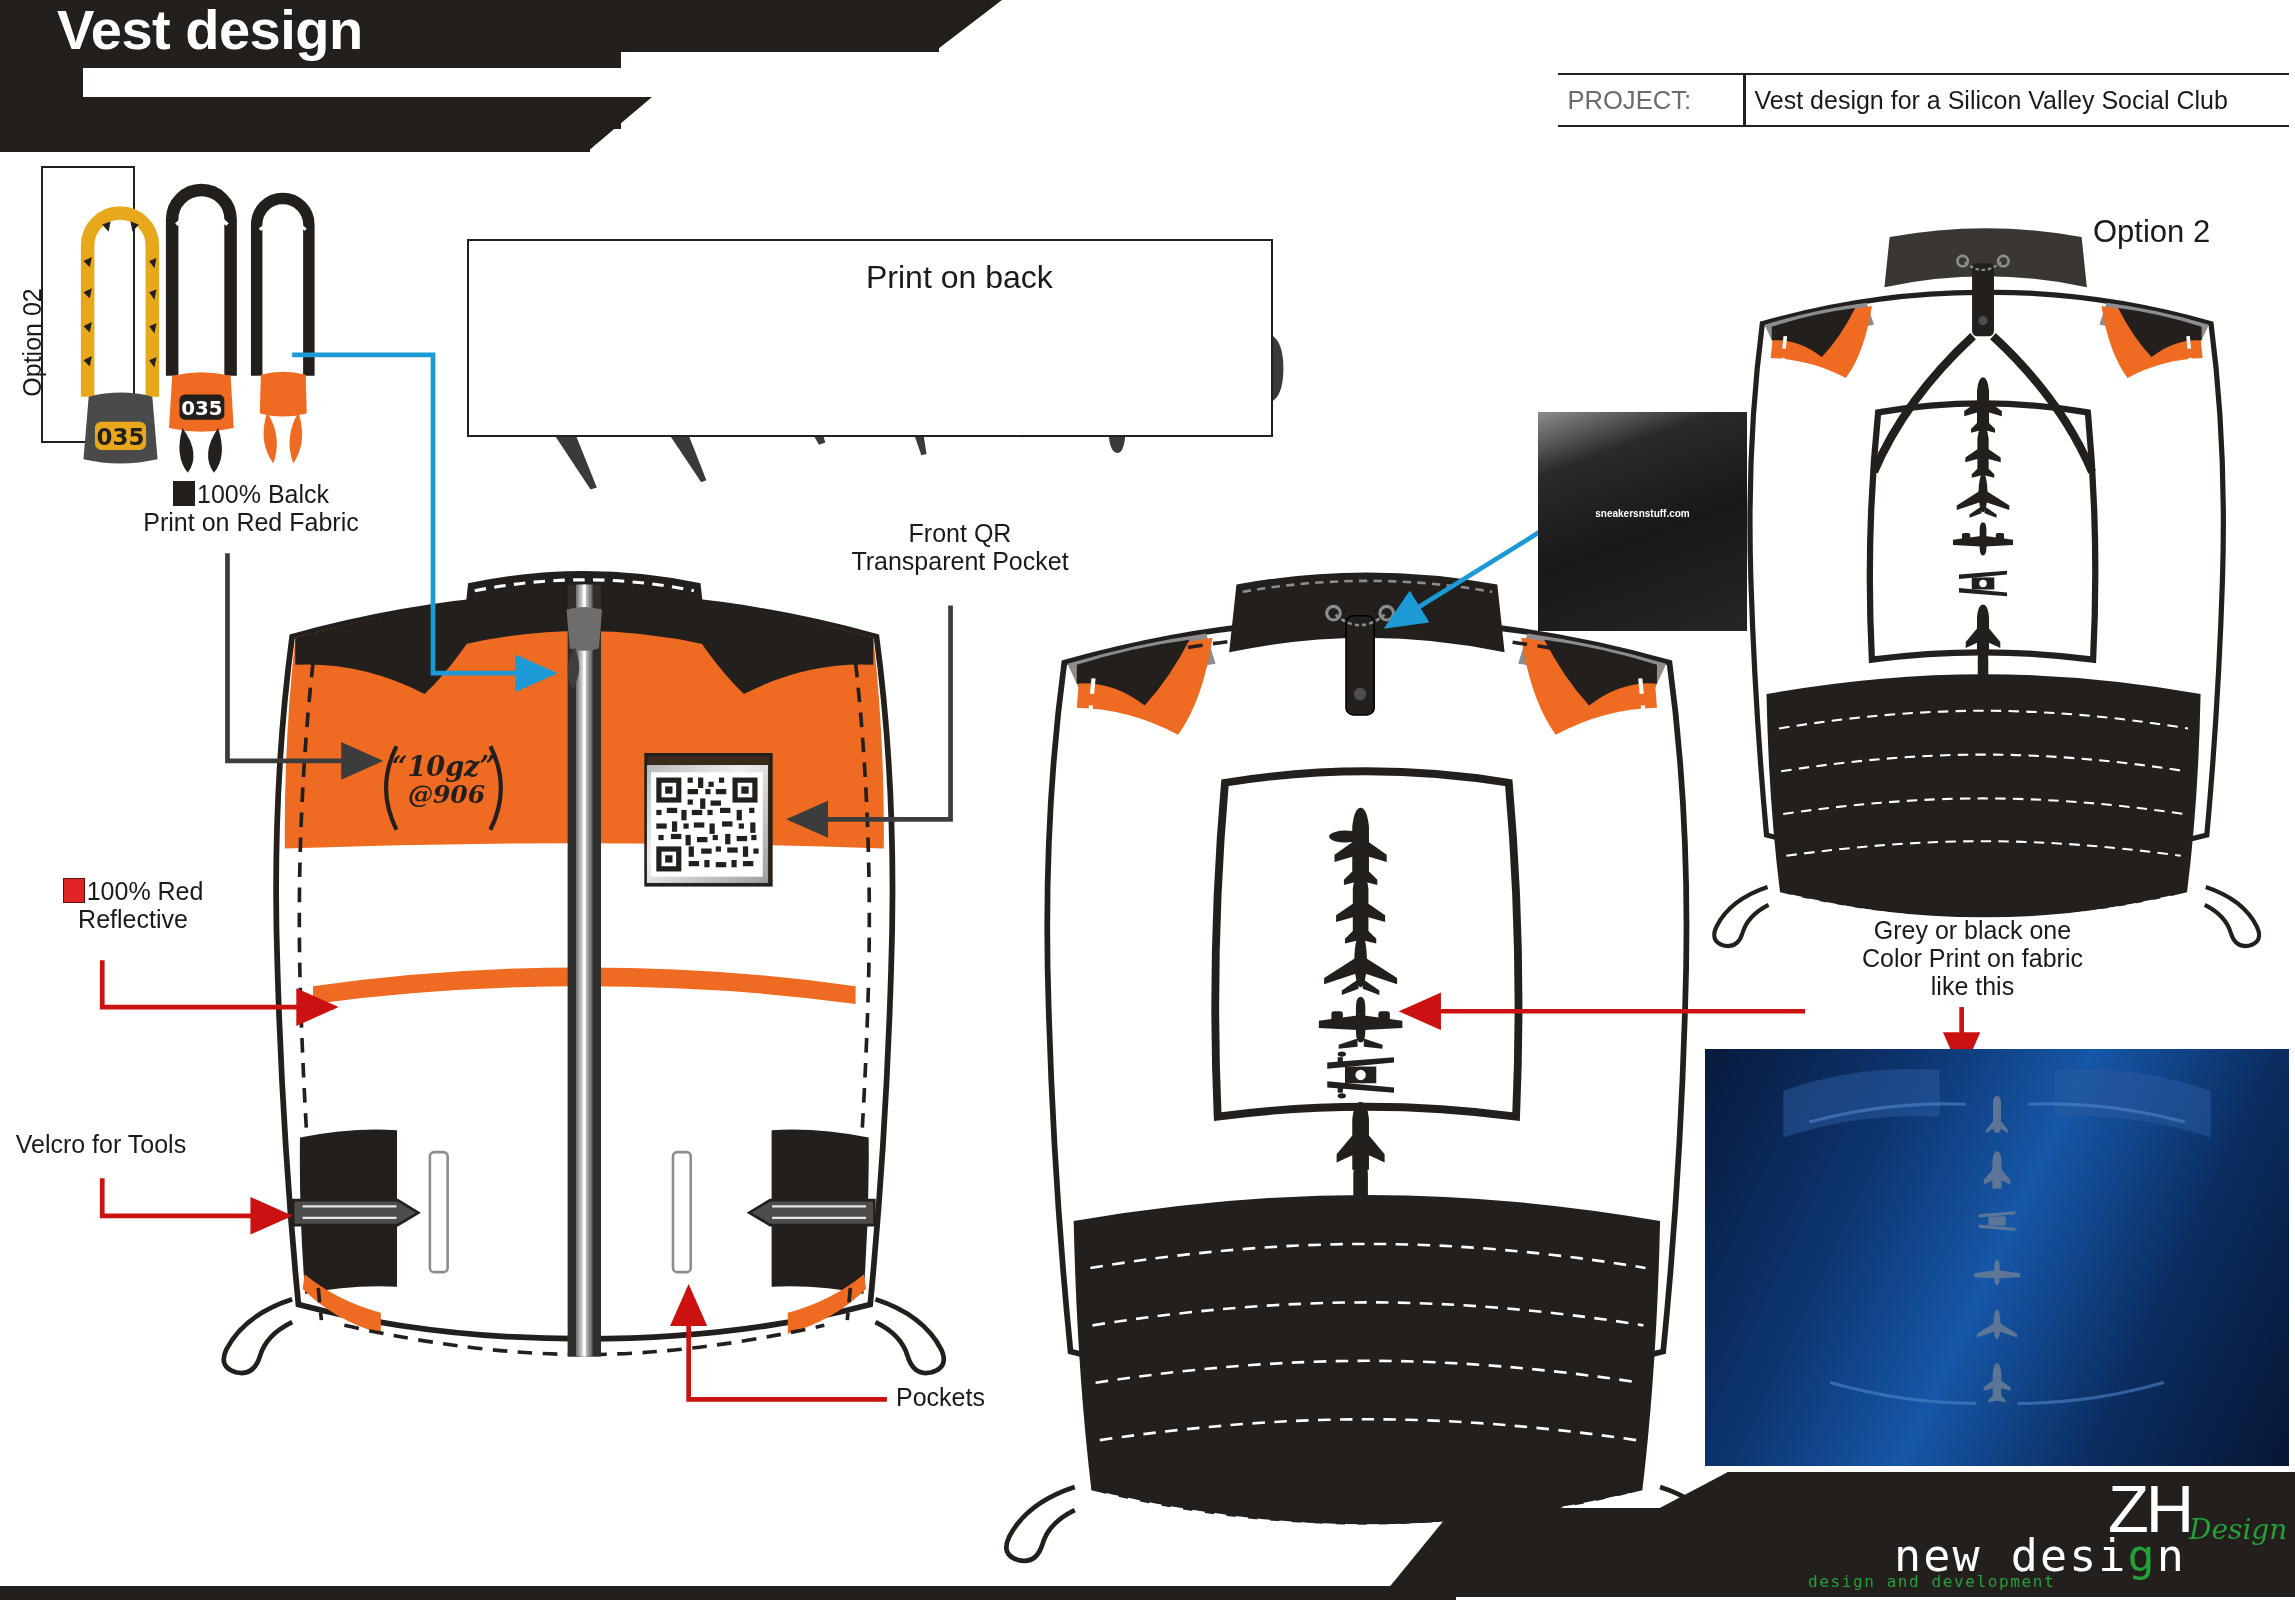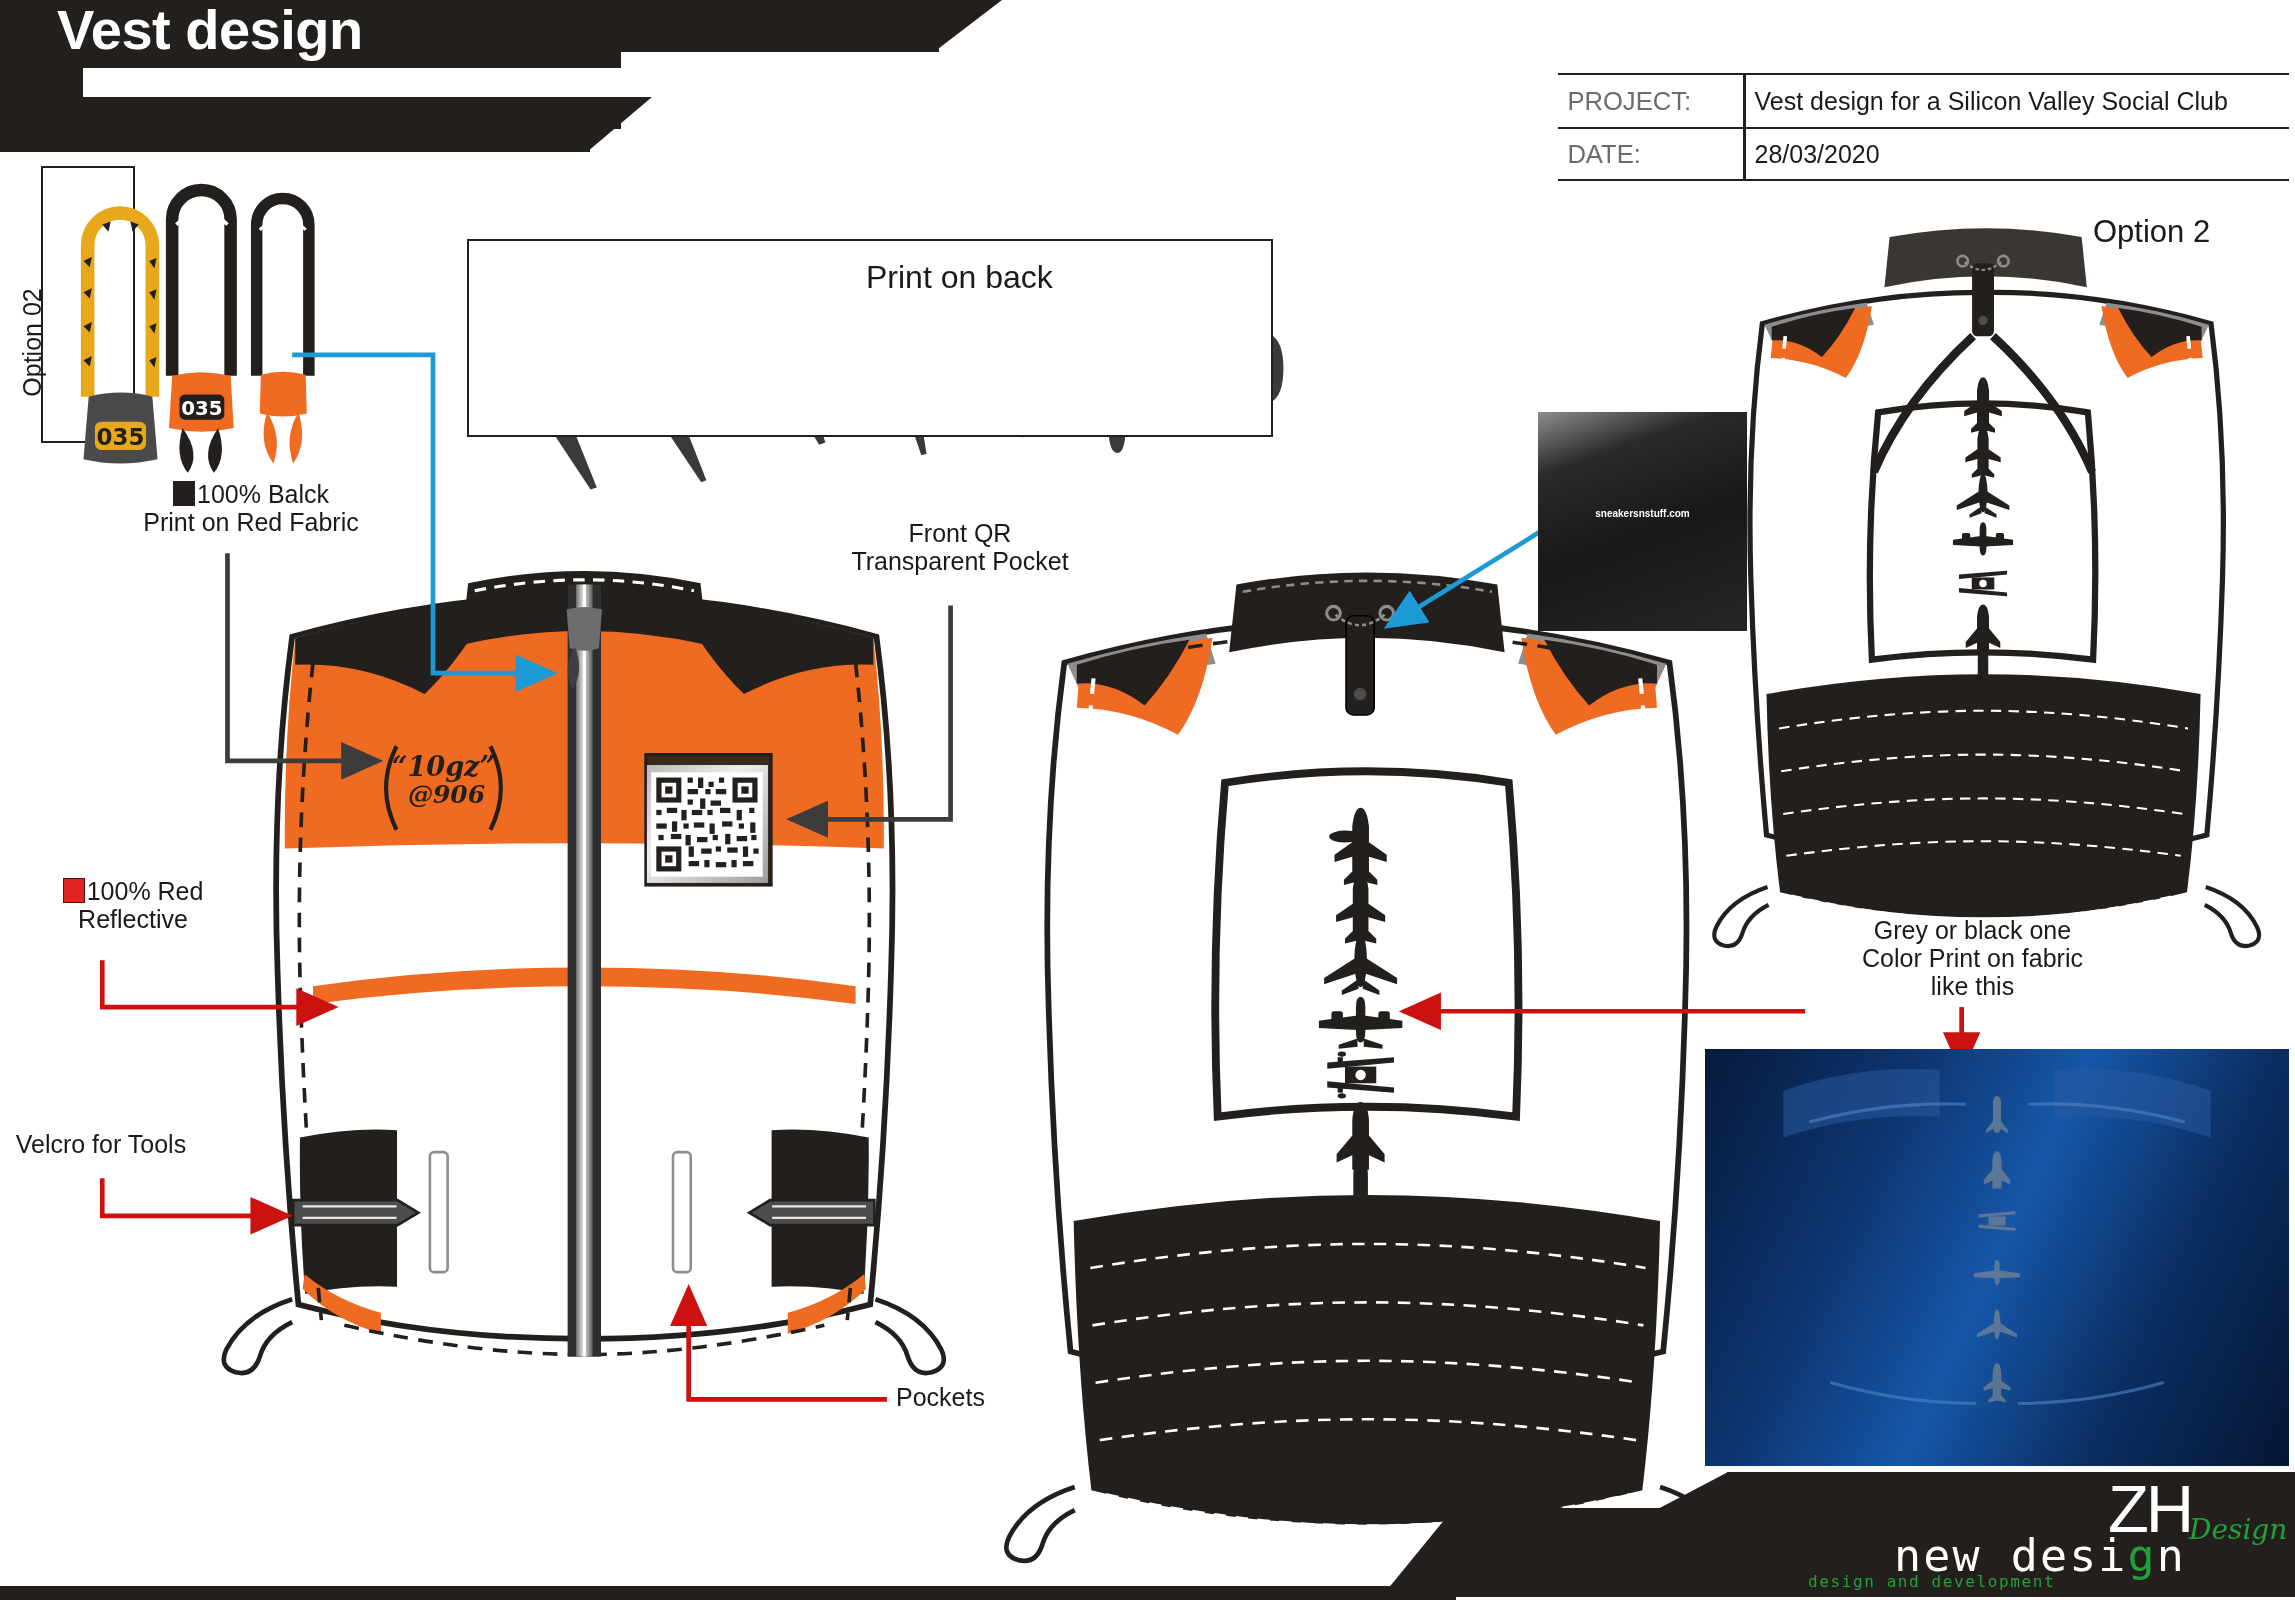--- a/index.html
+++ b/index.html
@@ -107,25 +107,20 @@
 <div class="abs" id="header-band3"></div>
 <div class="abs" id="header-tri-top"></div>
 <div class="abs" id="header-tri-bot"></div>
 <div class="abs" id="page-title">Vest design</div>
 
 <div class="abs" id="titleblock">
   <div class="tb-row">
     <span class="tb-key">PROJECT:</span>
     <span class="tb-div"></span>
     <span class="tb-val">Vest design for a Silicon Valley Social Club</span>
-  </div>
-  <div class="tb-row">
-    <span class="tb-key">DATE:</span>
-    <span class="tb-div"></span>
-    <span class="tb-val">28/03/2020</span>
   </div>
 </div>
 <div class="abs" id="option2-label">Option 2</div>
 
 <div class="abs" id="pullbox"></div>
 <div class="abs" id="option02-text">Option 02</div>
 
 <svg class="vec" width="2295" height="1601" viewBox="0 0 4399 3068">
   <defs>
     <linearGradient id="zipperGrad" x1="0" y1="0" x2="1" y2="0">

